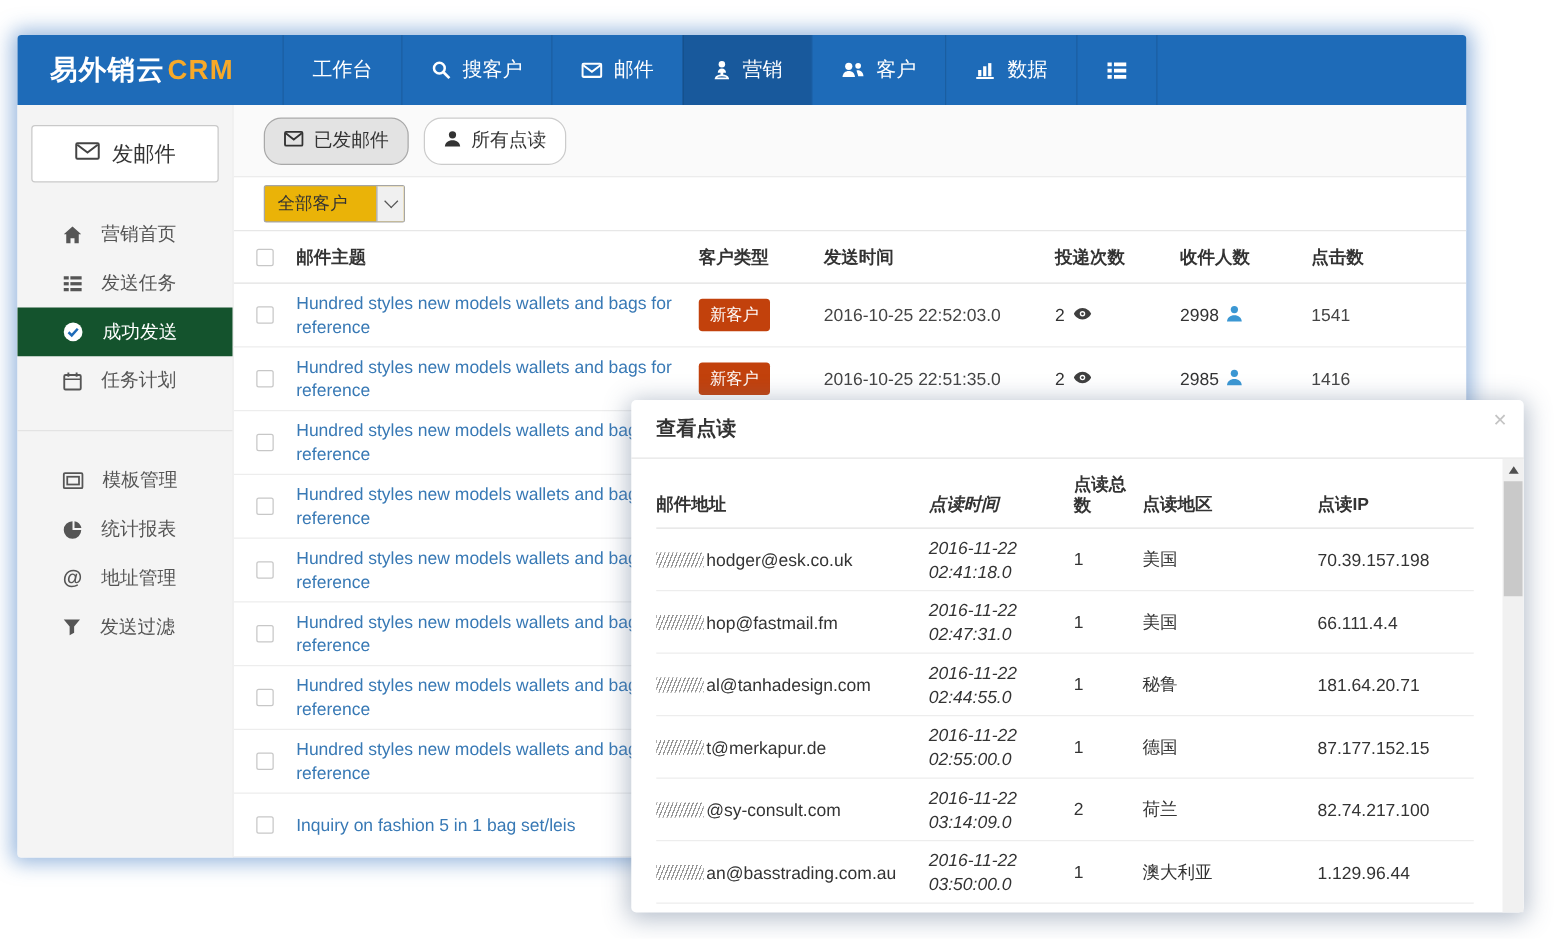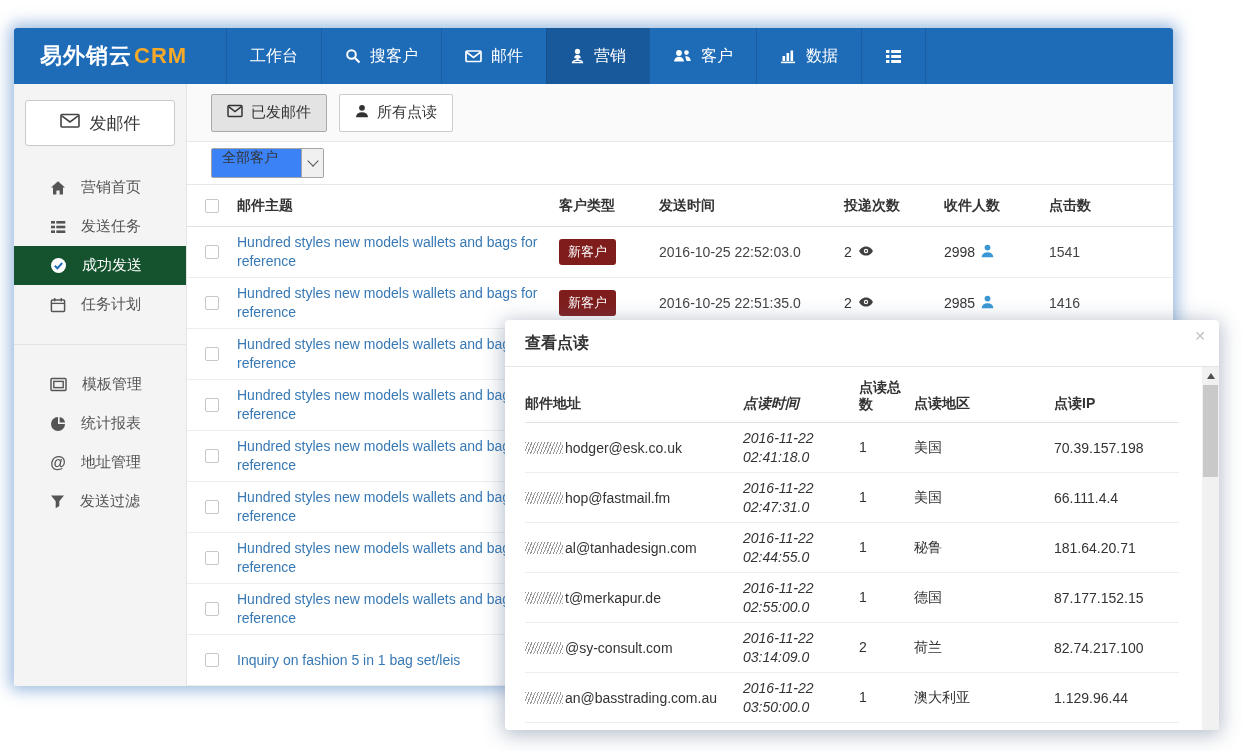--- a/index.html
+++ b/index.html
@@ -38,27 +38,27 @@
   .menu-item svg { display:block; flex:none; }
   .menu-item.active { background:#14532d; color:#fff; }
   .menu-divider { border-top:1px solid #e3e3e3; margin:20px 0; }
   .at-glyph { font-size:16px; font-weight:bold; width:16px; text-align:center; }
 
   
   .content { flex:1; display:flex; flex-direction:column; min-width:0; border-radius:0 0 3px 0; overflow:hidden; }
   .tabstrip { height:58px; background:#fafafa; border-bottom:1px solid #e7e7e7; display:flex;
               align-items:center; padding-left:24px; gap:12px; flex:none; }
   .tab-btn { height:38px; display:flex; align-items:center; gap:8px; padding:0 15px; font-size:15px;
-             border-radius:2px; color:#333; cursor:pointer; }
+             border-radius:14px; color:#333; cursor:pointer; }
   .tab-btn.active { background:#e3e3e3; border:1px solid #a9a9a9; }
   .tab-btn.plain  { background:#fff; border:1px solid #ccc; }
   .filterstrip { height:43px; background:#fff; border-bottom:1px solid #e7e7e7; display:flex;
                  align-items:center; padding-left:24px; flex:none; }
-  .select { width:113px; height:30px; border:1px solid #a5a5a5; border-radius:2px; background:#3b82f6;
-            display:flex; align-items:flex-start; cursor:pointer; }
+  .select { width:113px; height:30px; border:1px solid #a5a5a5; border-radius:2px; background:#eab308;
+            display:flex; align-items:center; cursor:pointer; }
   .select .sel-label { flex:1; padding-left:10px; font-size:14px; color:#333; }
   .select .sel-arrow { width:22px; height:28px; background:#f0f0f0; border-left:1px solid #a5a5a5;
                        display:flex; align-items:center; justify-content:center; }
   .chev { width:8px; height:8px; border-right:1.5px solid #555; border-bottom:1.5px solid #555;
           transform:rotate(45deg); margin-top:-4px; }
 
   
   .thead { display:flex; align-items:center; height:42px; border-bottom:1px solid #e2e2e2;
            font-weight:bold; font-size:14px; color:#333; flex:none; }
   .trow  { display:flex; align-items:center; height:51px; border-bottom:1px solid #ededed;
@@ -66,21 +66,21 @@
   .c-check   { width:50px; display:flex; justify-content:center; flex:none; }
   .c-subject { width:322px; padding-right:8px; flex:none; }
   .c-type    { width:100px; flex:none; }
   .c-time    { width:185px; flex:none; }
   .c-del     { width:100px; flex:none; display:flex; align-items:center; gap:6px; }
   .c-rcpt    { width:105px; flex:none; display:flex; align-items:center; gap:6px; }
   .c-clicks  { width:80px;  flex:none; }
   .checkbox { width:14px; height:14px; border:1px solid #c7c7c7; border-radius:2px; background:#fff;
               display:inline-block; cursor:pointer; }
   .subject-link { color:#3879b5; line-height:19px; cursor:pointer; display:inline-block; }
-  .badge { display:inline-block; background:#7f1d1d; color:#fff; font-size:13px; padding:4px 9px;
+  .badge { display:inline-block; background:#c2410c; color:#fff; font-size:13px; padding:4px 9px;
            border-radius:3px; }
   .num { color:#333; }
 
   
   .modal { position:absolute; left:505px; top:320px; width:714px; height:410px; background:#fff;
            border-radius:4px; box-shadow:0 3px 20px 2px rgba(90,110,140,.45); }
   .modal-header { height:47px; border-bottom:1px solid #e5e5e5; display:flex; align-items:center;
                   padding:0 20px; position:relative; }
   .modal-title { font-size:16px; font-weight:bold; color:#333; }
   .modal-close { position:absolute; right:13px; top:8px; color:#c3c3c3; font-size:14px;

